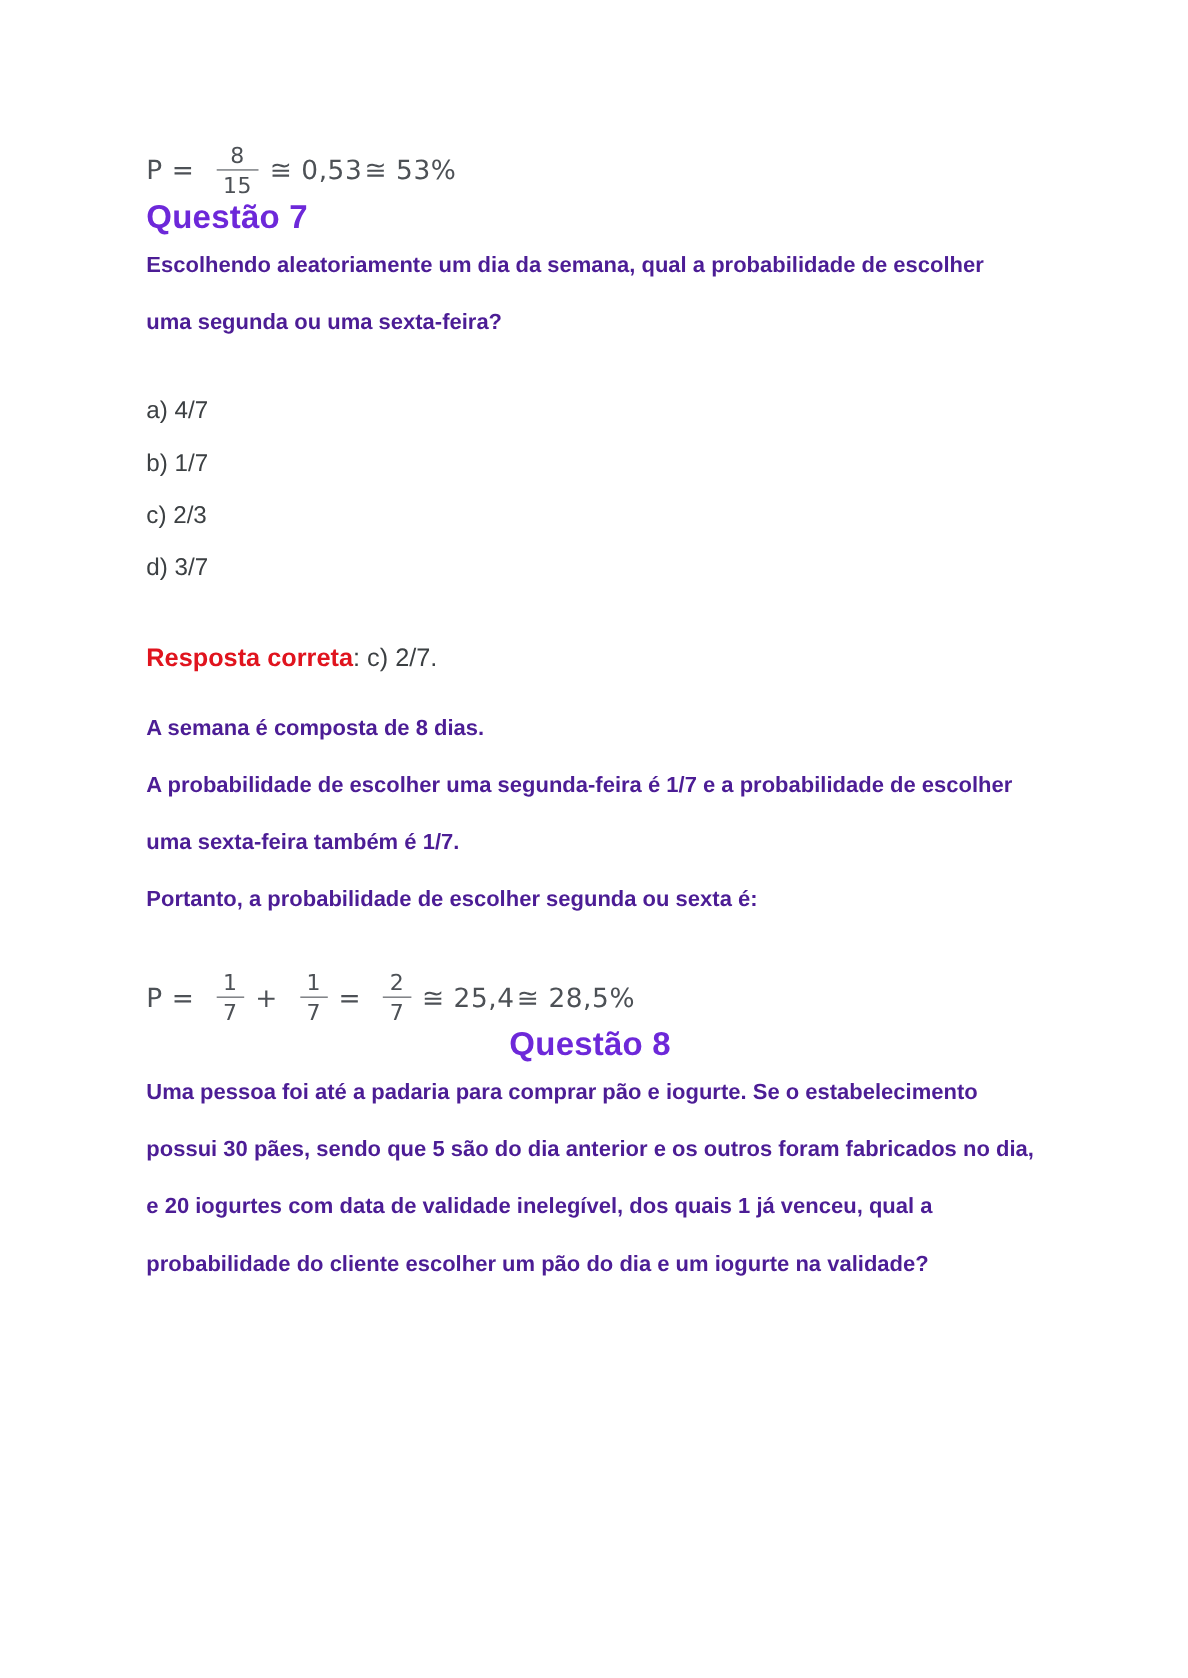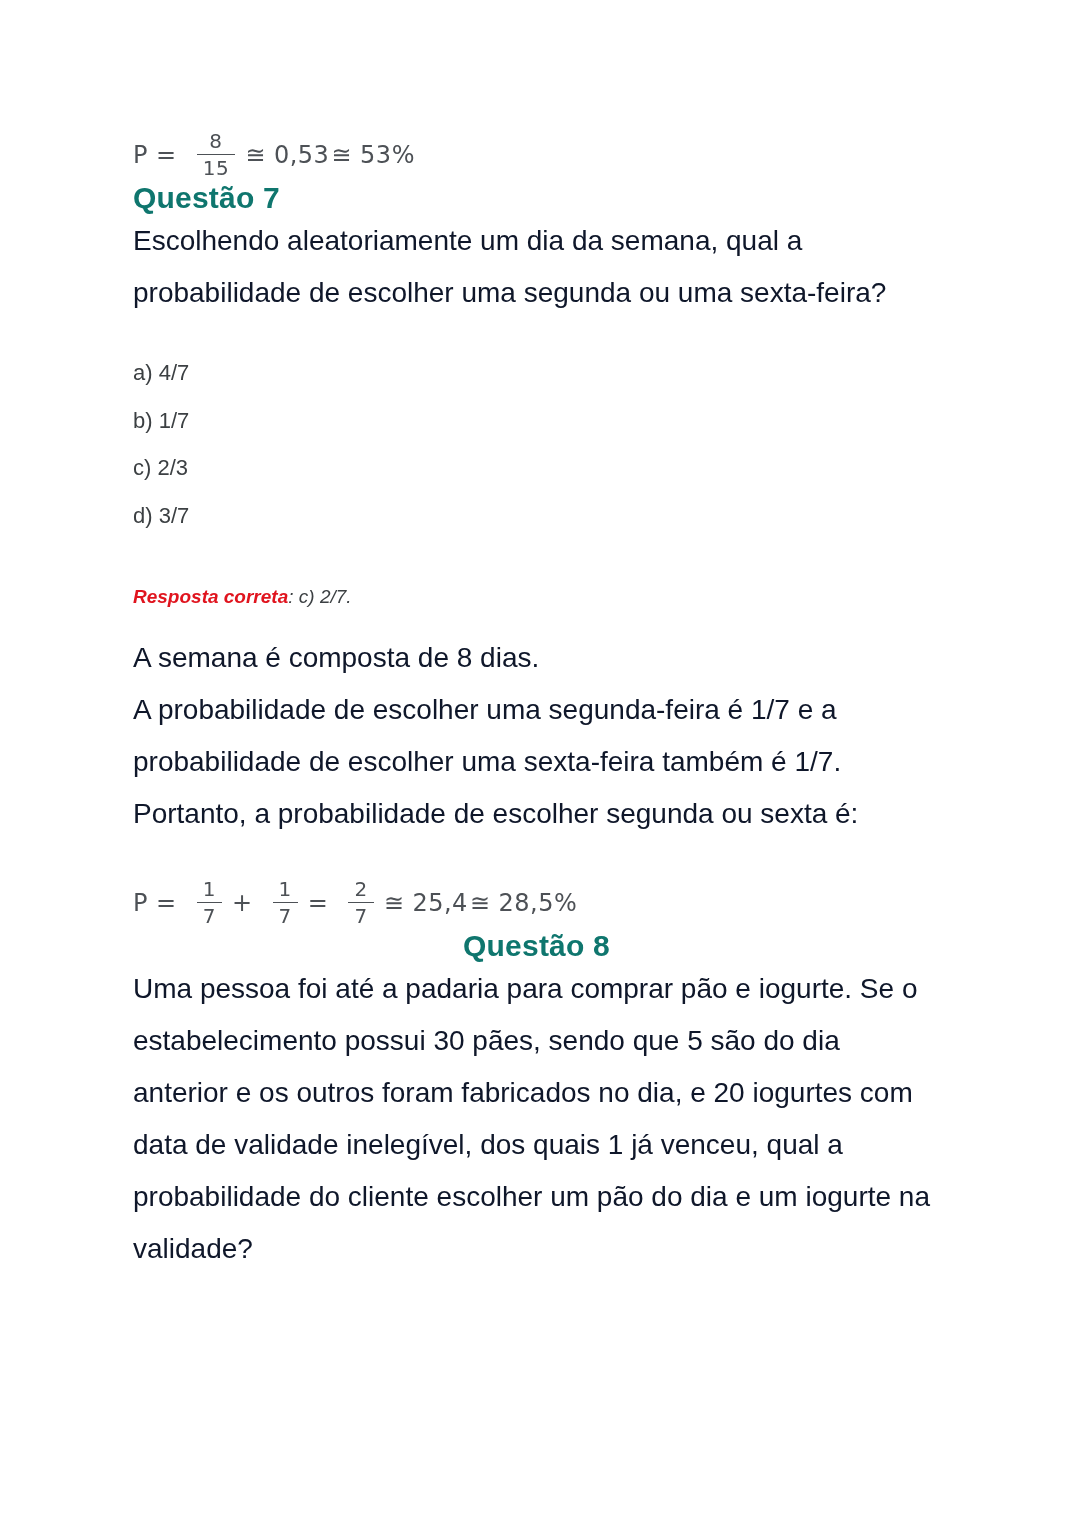--- a/index.html
+++ b/index.html
@@ -46,54 +46,54 @@
   }
   .frac .den { border-top: 1.5px solid #4d5156; }
 
   .formula-top { margin: 16px 0 0 0; }
   .formula-mid { margin: 36px 0 0 0; }
 
   
   h1.qtitle {
     font-size: 30px;
     font-weight: 700;
-    color: #0f766e;
+    color: #6d28d9;
     margin: 0;
     line-height: 34px;
     letter-spacing: 0.2px;
   }
   .q7-title { margin-top: 64px; }
   .q8-title { margin-top: 58px; text-align: center; }
 
   
   p.body-text {
-    font-size: 28px;
+    font-size: 20px;
     line-height: 52px;
     margin: 0;
     max-width: 810px;
-    color: #0f172a;
+    color: #4c1d95;
+    font-weight: bold;
   }
   .prompt { margin-top: 9px; }
   .para { margin-top: 24px; }
 
   
   .options { margin-top: 30px; }
   .options p {
     font-size: 22px;
     line-height: 47.5px;
     margin: 0;
     color: #3c4043;
   }
 
   
   .answer-line {
     margin-top: 42px;
-    font-size: 19px;
+    font-size: 23px;
     line-height: 32px;
-    font-style: italic;
   }
   .answer-label {
     font-weight: 700;
     color: #e0141e;
   }
   .answer-value { color: #3c4043; }
 </style>
 </head>
 <body>
 

